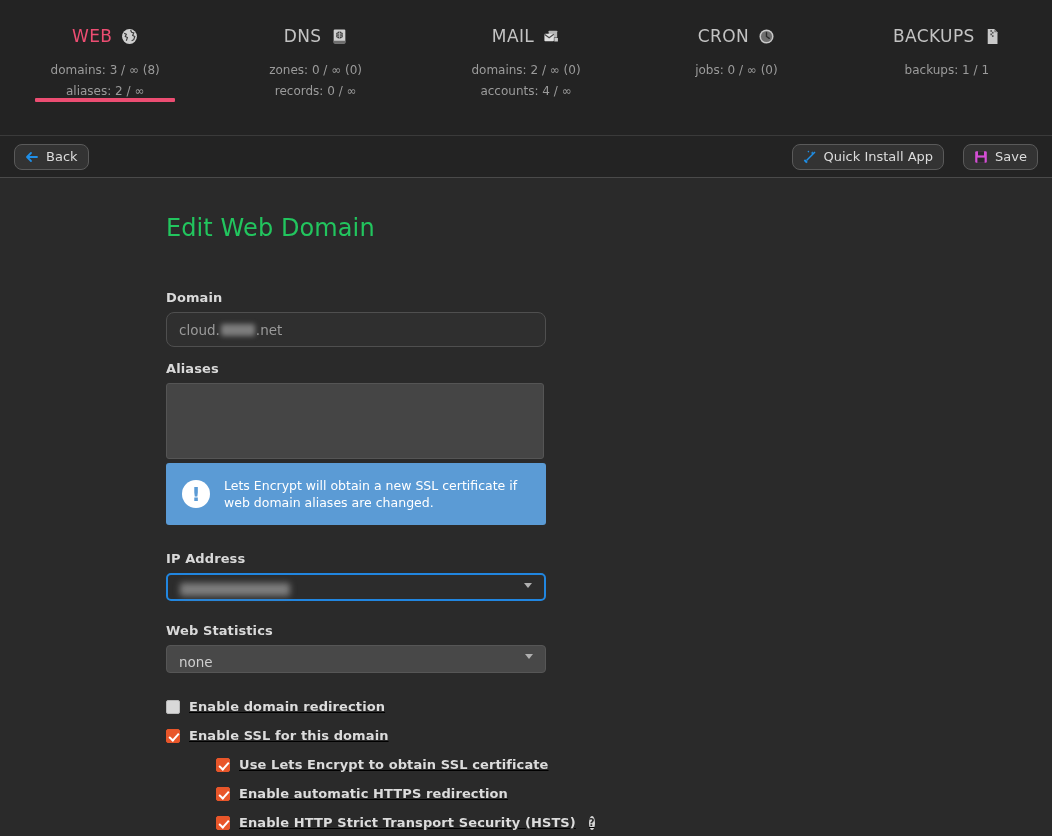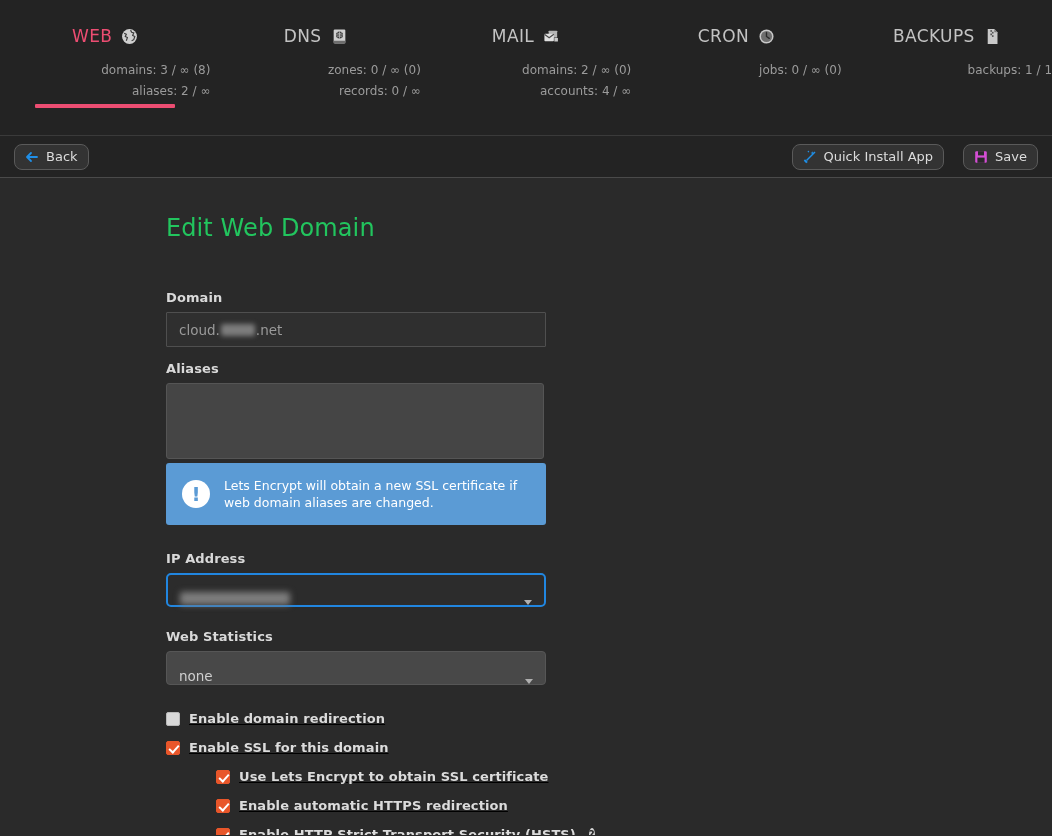--- a/index.html
+++ b/index.html
@@ -15,24 +15,24 @@
   .topnav {
     background: #232323;
     height: 136px;
     position: relative;
     display: flex;
     align-items: flex-start;
     padding-top: 22px;
   }
   .nav-tab {
     flex: 1 1 0;
-    text-align: right;
+    text-align: center;
     position: relative;
     cursor: pointer;
-    padding-bottom: 6px;
+    padding-bottom: 0;
   }
   .nav-tab-head {
     display: flex;
     align-items: center;
     justify-content: center;
     gap: 9px;
     height: 28px;
   }
   .nav-tab-name {
     font-size: 17px;
@@ -140,21 +140,21 @@
     display: block;
     letter-spacing: 0.1px;
   }
   .domain-field {
     display: flex;
     align-items: center;
     width: 380px;
     height: 35px;
     background: #2f2f2f;
     border: 1px solid #4f4f4f;
-    border-radius: 1px;
+    border-radius: 8px;
     padding: 0 12px;
     color: #9a9a9a;
     font-size: 13.5px;
     cursor: text;
     margin-bottom: 14px;
   }
   .redact {
     display: inline-block;
     background: #7d7d7d;
     border-radius: 2px;
@@ -202,27 +202,27 @@
     line-height: 1;
   }
   .alert-text {
     color: #ffffff;
     font-size: 12.5px;
     line-height: 17px;
   }
 
   .select-box {
     width: 380px;
-    height: 34px;
+    height: 28px;
     background: #333333;
     border: 1px solid #4f4f4f;
     border-radius: 4px;
     display: flex;
-    align-items: flex-end;
-    padding: 0 12px;
+    align-items: flex-start;
+    padding: 8px 12px;
     color: #cfcfcf;
     font-size: 13.5px;
     cursor: pointer;
     position: relative;
   }
   .select-box.focused {
     border: 2px solid #2186e0;
     border-radius: 5px;
     background: #2c2c2c;
   }

